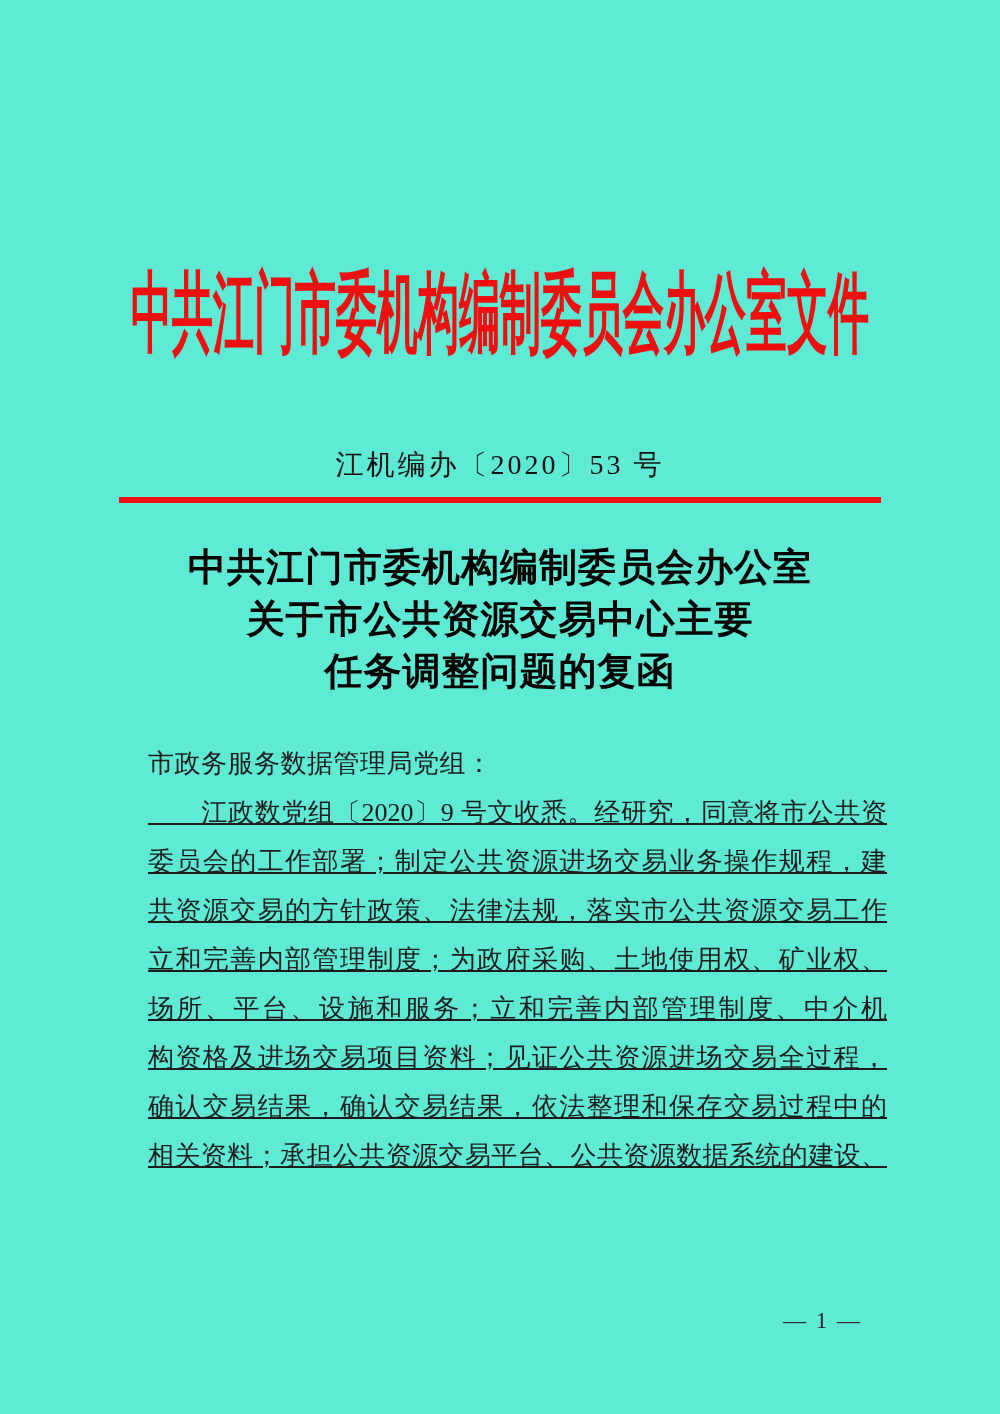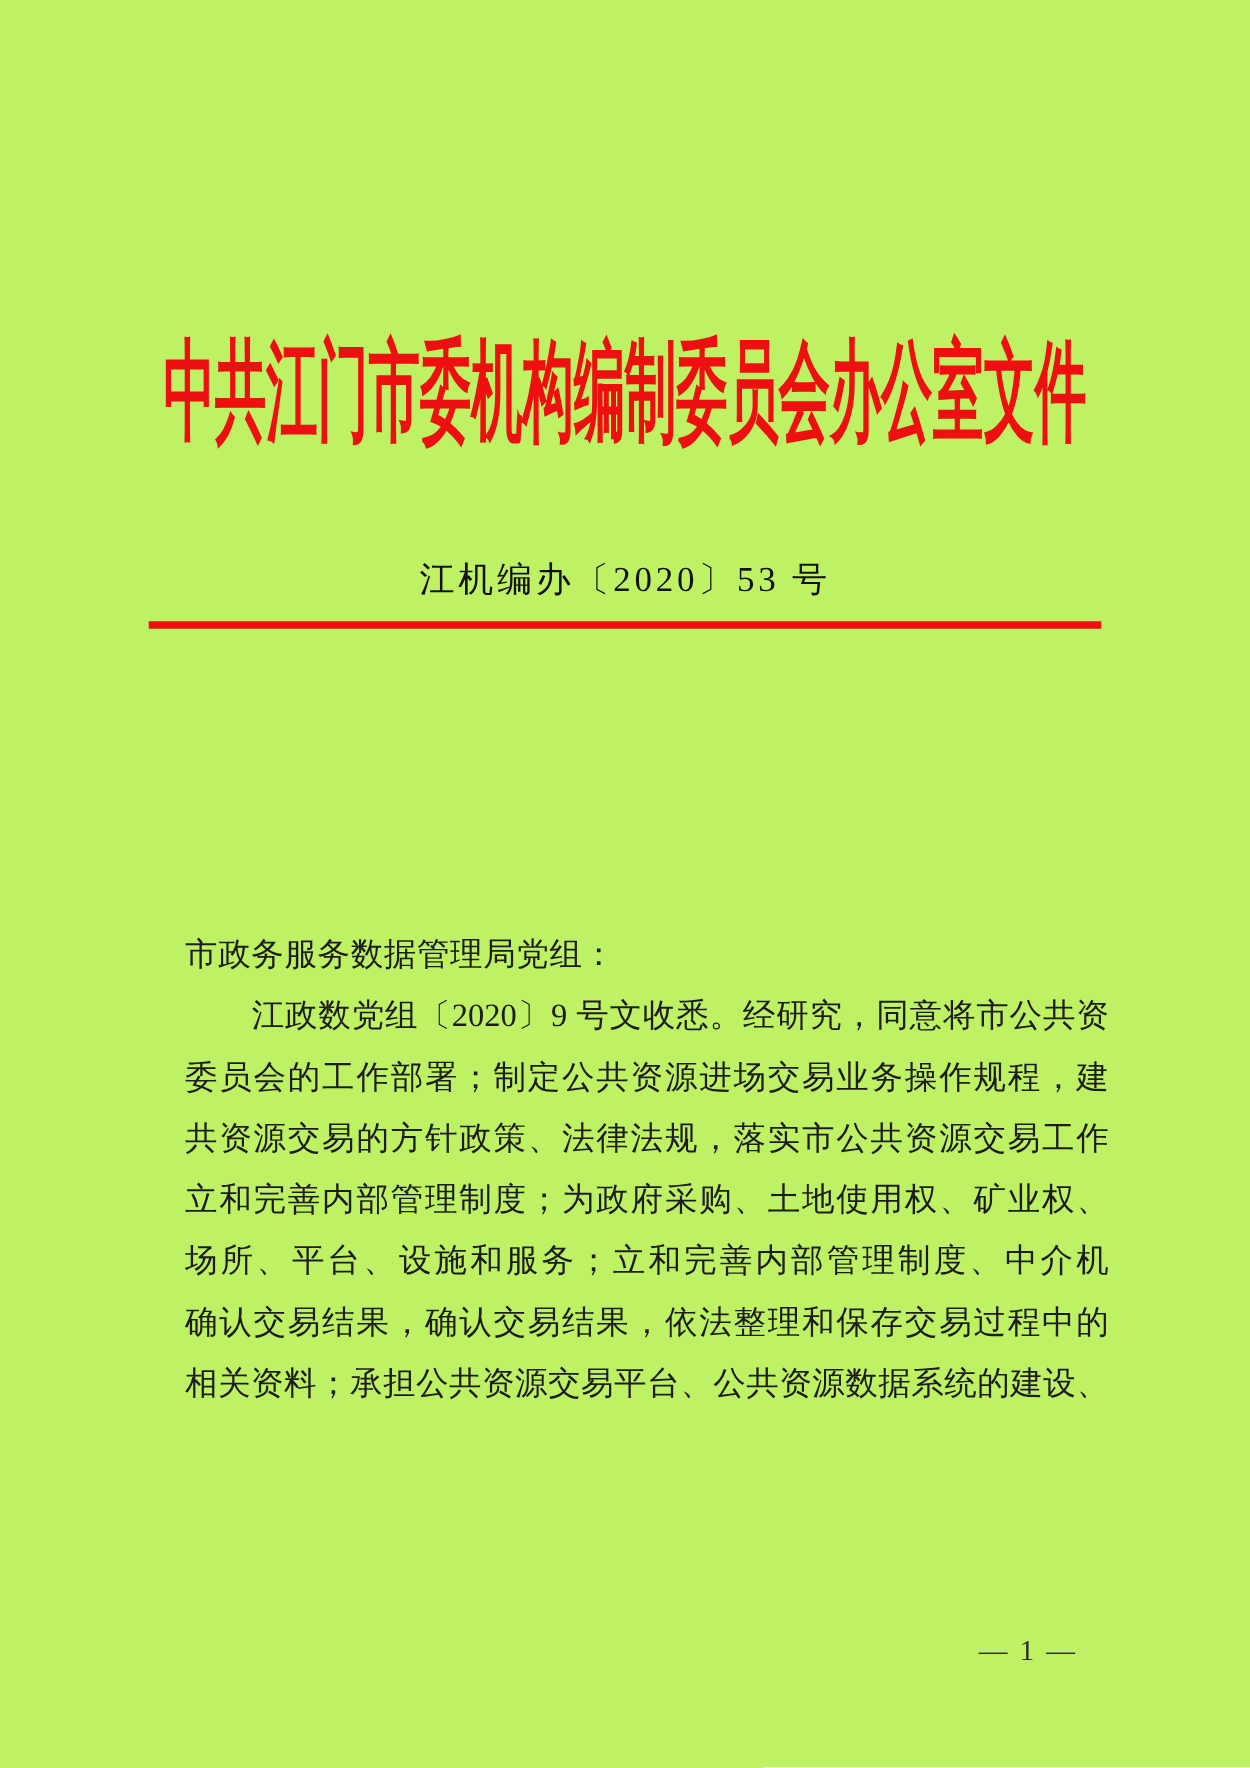--- a/index.html
+++ b/index.html
@@ -5,21 +5,21 @@
   html, body {
     margin: 0;
     padding: 0;
     background: #ffffff;
   }
   .page {
     position: relative;
     width: 1000px;
     height: 1414px;
     margin: 0 auto;
-    background: #bef264;
+    background: #5eead4;
     overflow: hidden;
     font-family: "Liberation Serif", "DejaVu Serif", serif;
     color: #1a1a1a;
   }
 
   
   .red-header {
     position: absolute;
     top: 270px;
     left: 0;
@@ -90,20 +90,21 @@
     color: #1c1c1c;
   }
   .salutation {
     text-align: left;
     letter-spacing: 0.5px;
   }
   .body-line {
     text-align: justify;
     text-align-last: justify;
     white-space: normal;
+    text-decoration: underline;
   }
 
   
   .footer {
     position: absolute;
     top: 1306px;
     right: 138px;
     font-size: 23px;
     line-height: 30px;
     letter-spacing: 2px;
@@ -116,29 +117,35 @@
 <div class="page">
 
   <div class="red-header">
     <span class="red-header-text">中共江门市委机构编制委员会办公室文件</span>
   </div>
 
   <div class="doc-number">江机编办〔2020〕53 号</div>
 
   <div class="red-line"></div>
 
+  <div class="title-block">
+      <div class="title-line">中共江门市委机构编制委员会办公室</div>
+      <div class="title-line">关于市公共资源交易中心主要</div>
+      <div class="title-line">任务调整问题的复函</div>
+    </div>
 
   <div class="body-block">
     <div class="salutation">市政务服务数据管理局党组：</div>
     <div>
         <div class="body-line">　　江政数党组〔2020〕9 号文收悉。经研究，同意将市公共资</div>
         <div class="body-line">委员会的工作部署；制定公共资源进场交易业务操作规程，建</div>
         <div class="body-line">共资源交易的方针政策、法律法规，落实市公共资源交易工作</div>
         <div class="body-line">立和完善内部管理制度；为政府采购、土地使用权、矿业权、</div>
         <div class="body-line">场所、平台、设施和服务；立和完善内部管理制度、中介机</div>
+        <div class="body-line">构资格及进场交易项目资料；见证公共资源进场交易全过程，</div>
         <div class="body-line">确认交易结果，确认交易结果，依法整理和保存交易过程中的</div>
         <div class="body-line">相关资料；承担公共资源交易平台、公共资源数据系统的建设、</div>
       </div>
   </div>
 
   <div class="footer">— 1 —</div>
 
 </div>
 
 </body></html>

